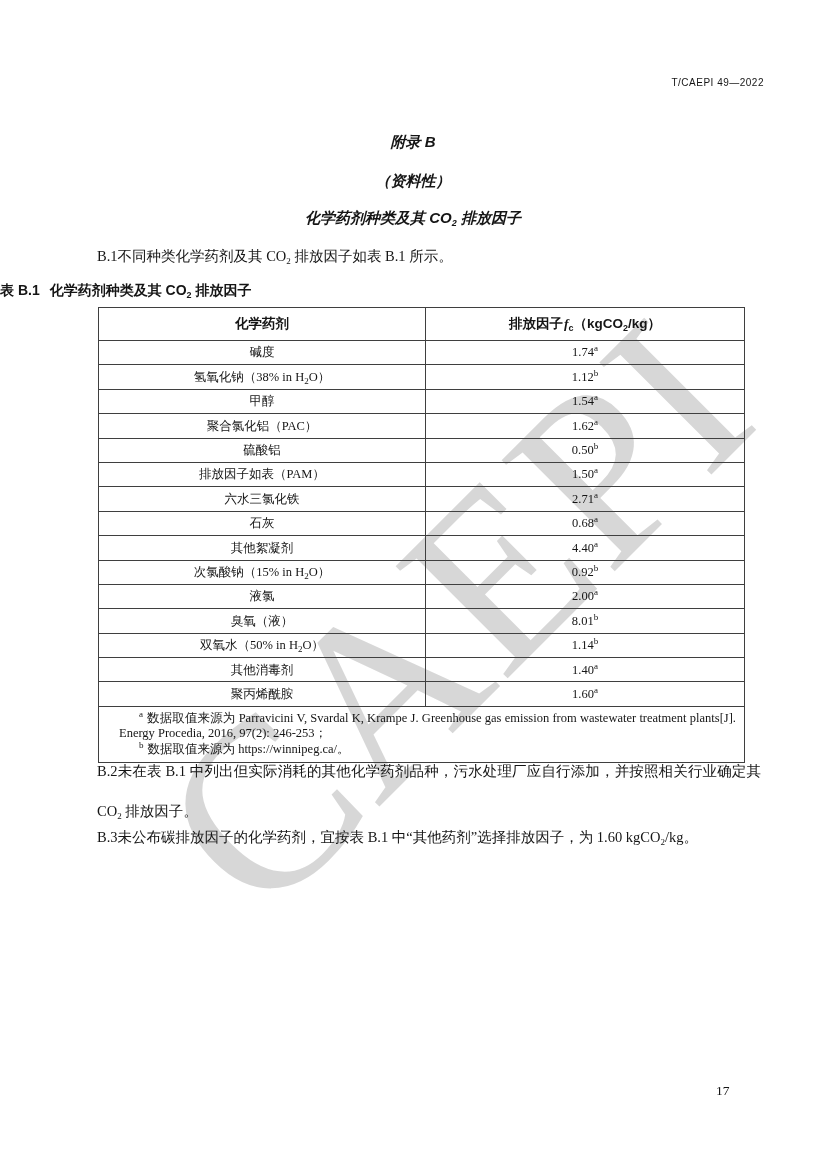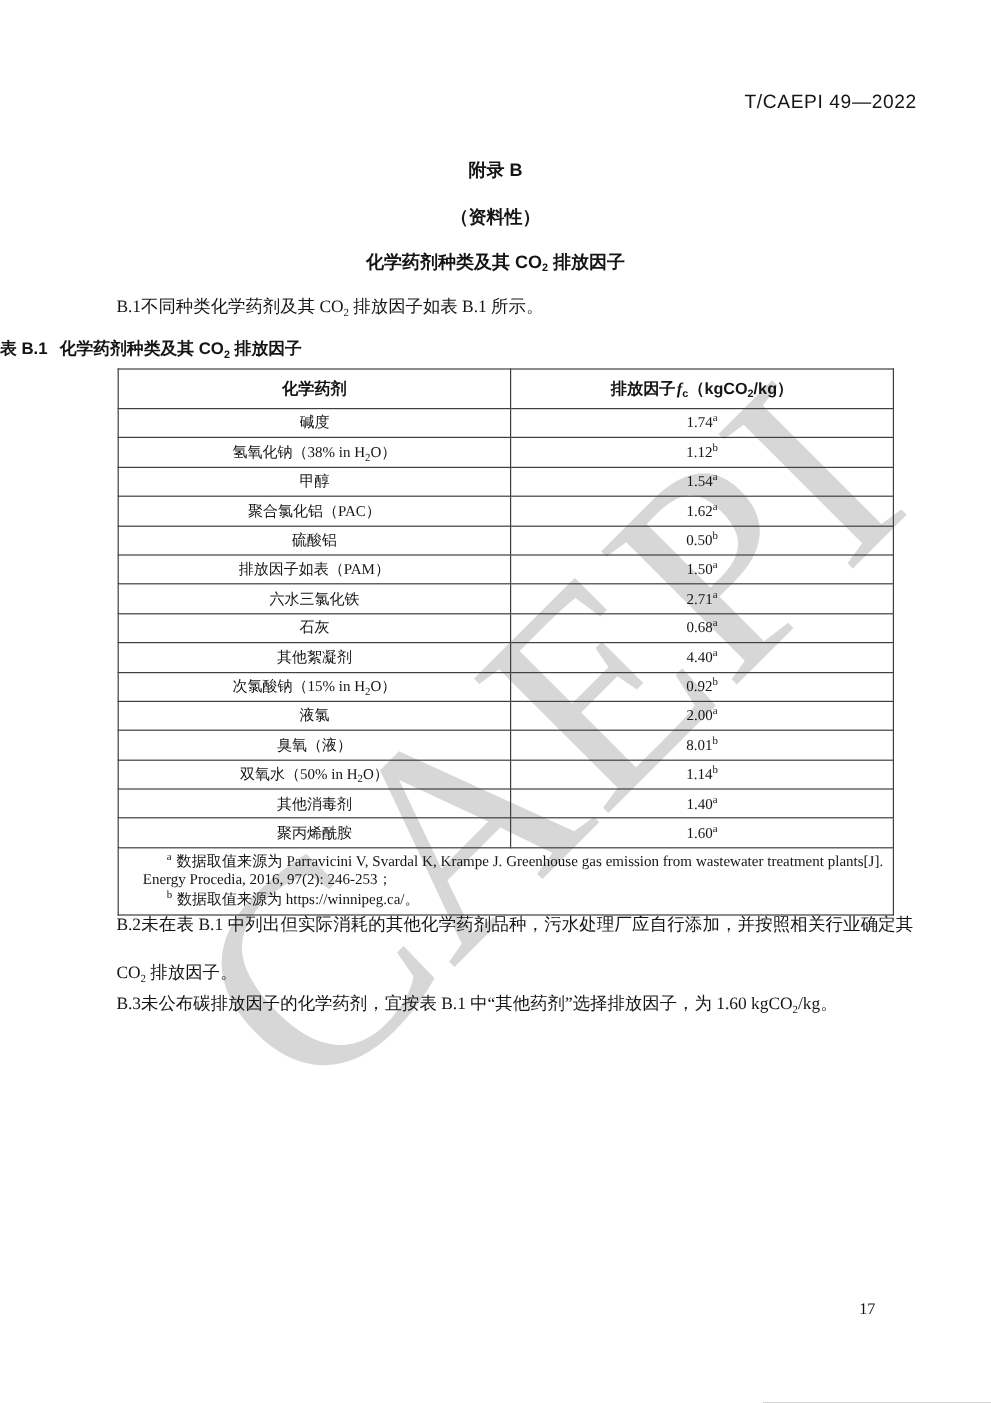--- a/index.html
+++ b/index.html
@@ -19,32 +19,33 @@
     font-family: "Liberation Serif", "DejaVu Serif", serif;
     font-size: 242px;
     letter-spacing: 2px;
     color: rgba(110, 110, 110, 0.28);
     white-space: nowrap;
     z-index: 0;
     user-select: none;
   }
   .header-code {
     position: absolute; top: 77px; right: 62px;
-    font-size: 16px;
+    font-size: 10px;
     font-family: "Liberation Sans", "DejaVu Sans", sans-serif;
     letter-spacing: 0.5px;
     z-index: 2;
   }
   .title {
     position: absolute; left: 0; width: 100%;
     text-align: center;
     font-family: "Liberation Sans", "DejaVu Sans", sans-serif;
     font-weight: bold;
     font-size: 15px;
     z-index: 2;
+    font-style: italic;
   }
   .appendix    { top: 133px; }
   .informative { top: 172px; }
   .subject     { top: 209px; }
   sub { font-size: 9px; vertical-align: -3px; line-height: 0; }
   sup { font-size: 9px; vertical-align: 5px;  line-height: 0; }
   .para {
     position: absolute; left: 97px; width: 664px;
     font-size: 14.5px;
     text-align: justify;

